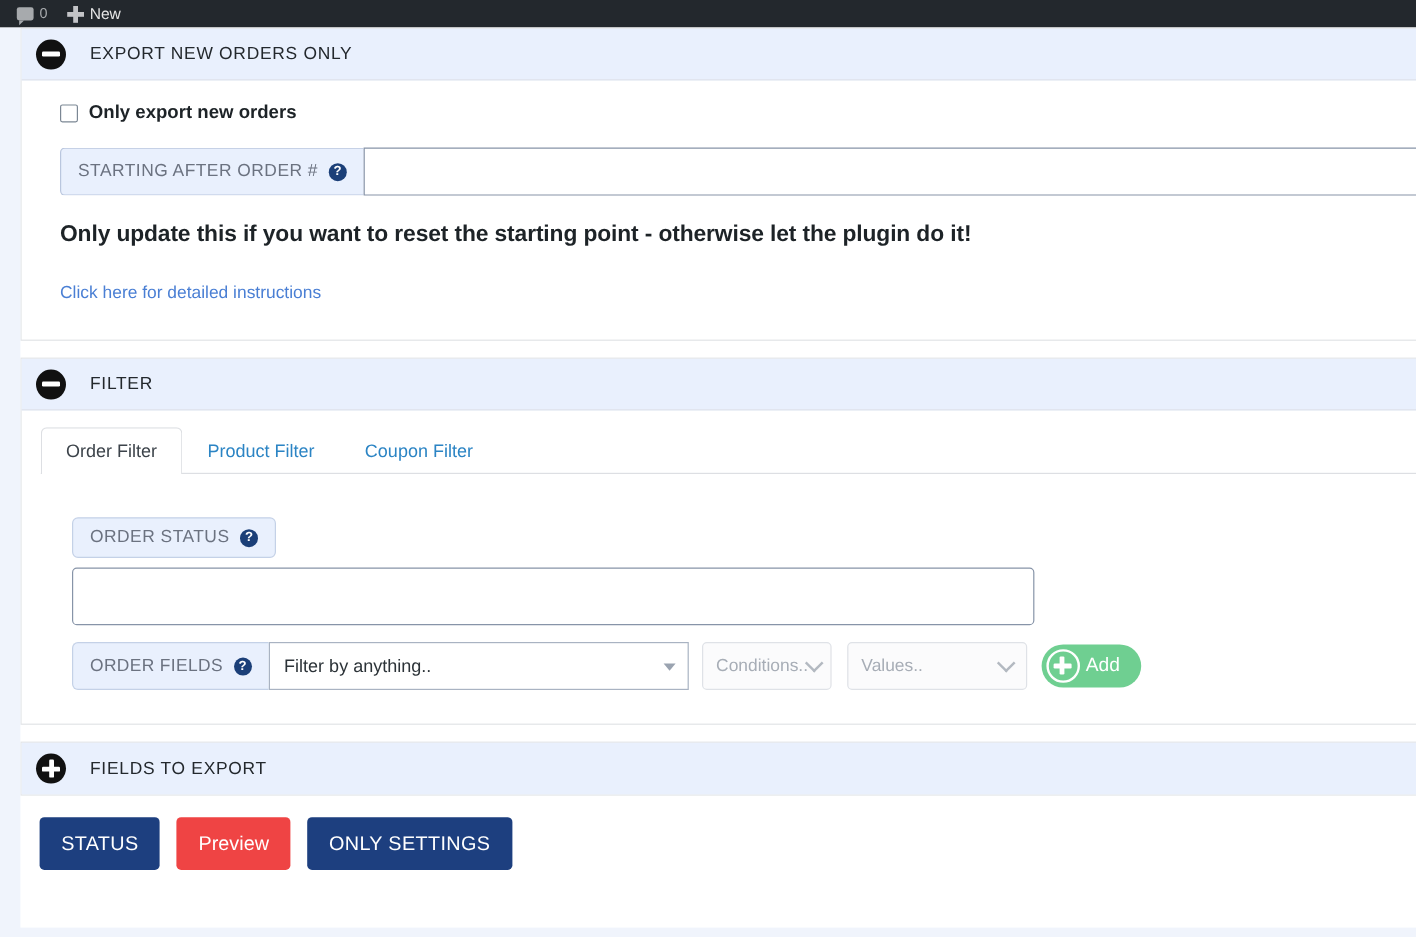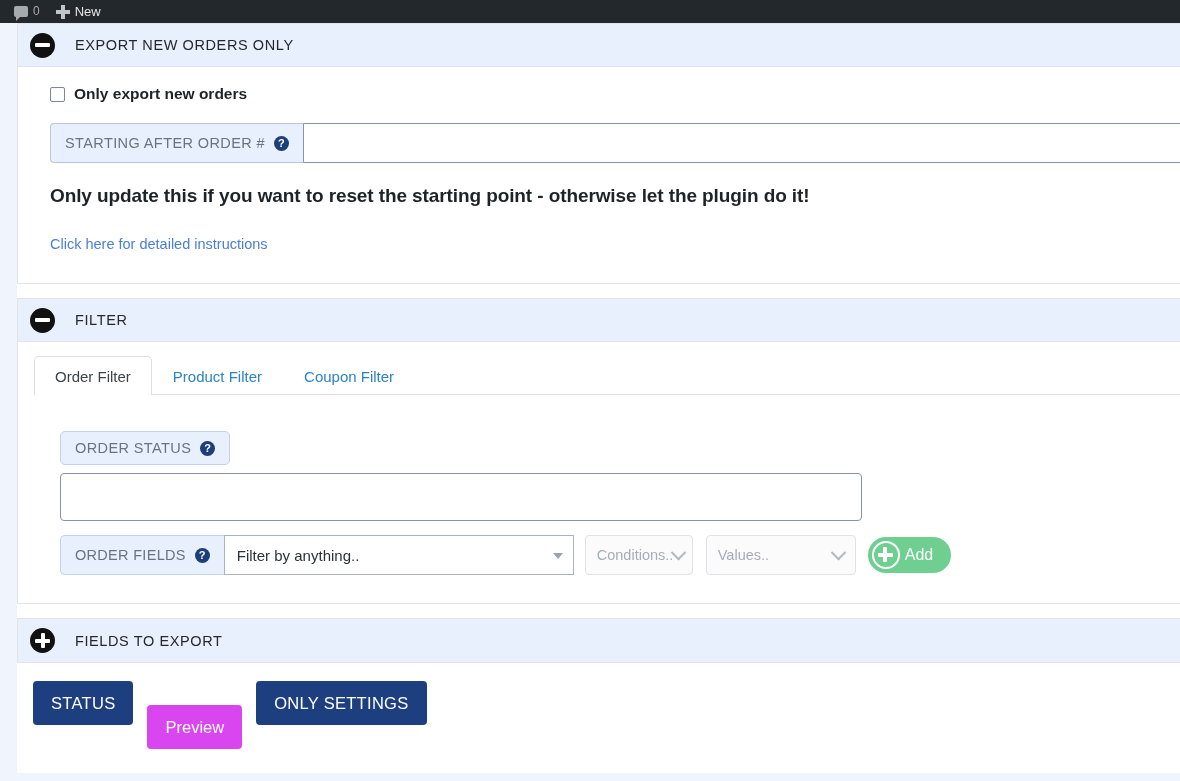--- a/index.html
+++ b/index.html
@@ -378,21 +378,21 @@
     padding: 0 18px;
     font-size: 16.5px;
     color: #fff;
     cursor: pointer;
     font-family: "Liberation Sans", sans-serif;
     display: inline-flex;
     align-items: center;
     justify-content: center;
   }
   .btn-export  { background: #1d3f7f; letter-spacing: .3px; }
-  .btn-preview { background: #d946ef; margin-top: 24px; }
+  .btn-preview { background: #ef4444; }
   .btn-save    { background: #1d3f7f; letter-spacing: .3px; }
 
   .bottom-strip {
     position: absolute;
     left: 0; right: 0; bottom: 0;
     height: 8px;
     background: #f0f4fc;
   }
 </style>
 </head>

